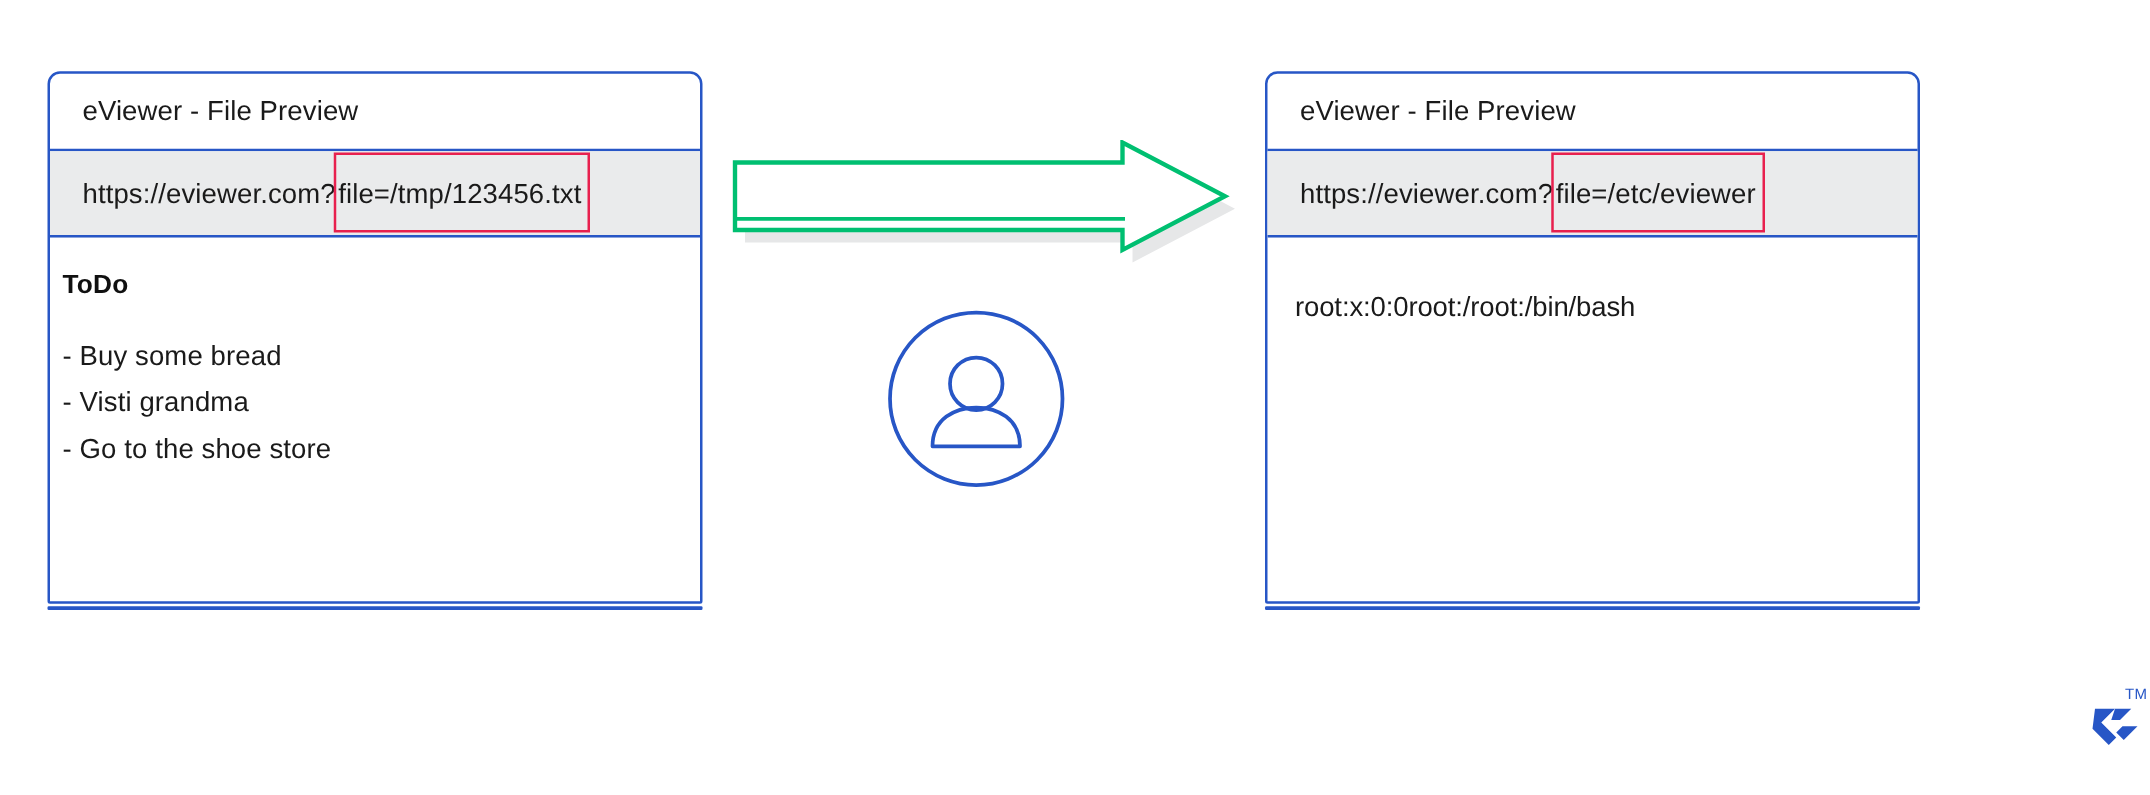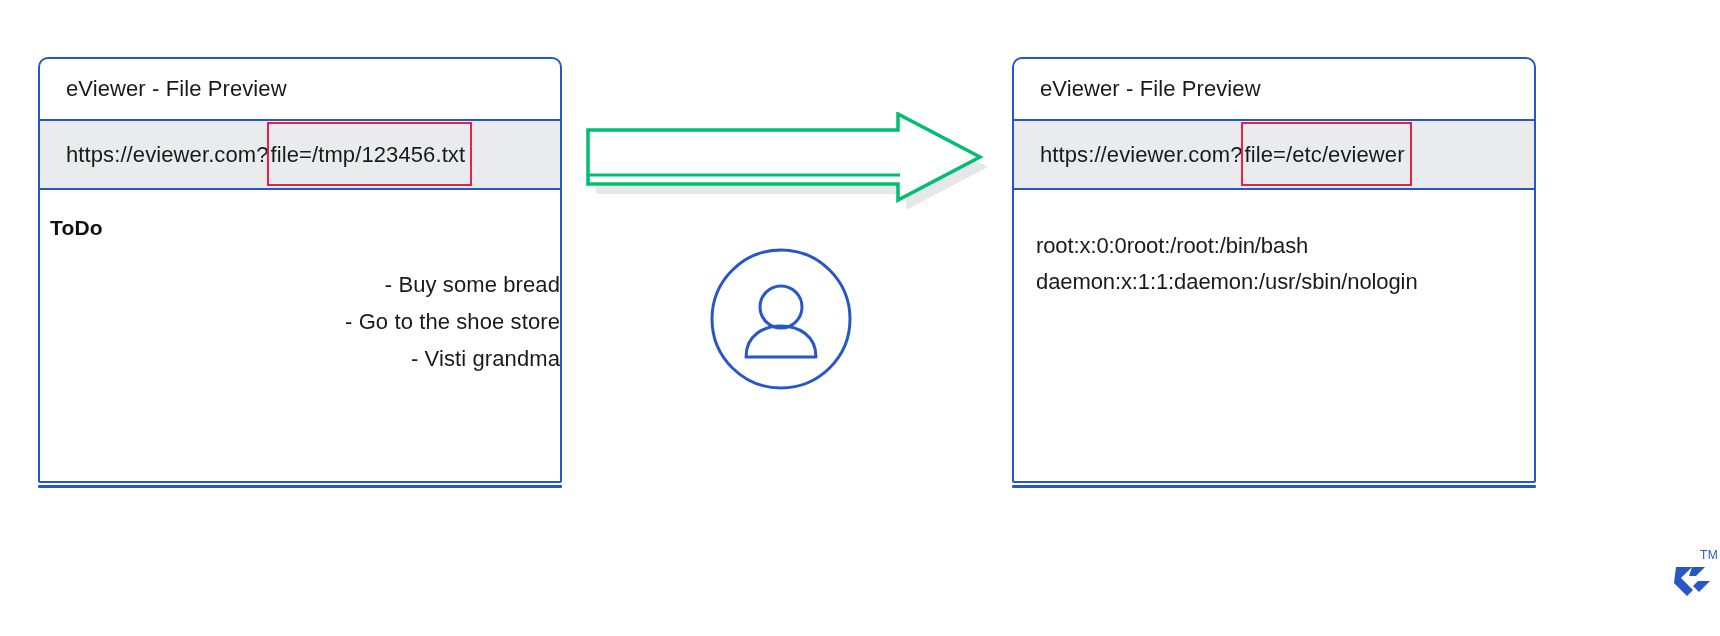--- a/index.html
+++ b/index.html
@@ -92,21 +92,21 @@
     padding: 26px 0 0 10px;
   }
 
   .todo-heading {
     font-size: 21px;
     font-weight: bold;
     color: #101010;
     margin: 0 0 26px 0;
     letter-spacing: 0.2px;
   }
-  .todo-list { margin: 0; padding: 0; list-style: none; text-align: right; }
+  .todo-list { margin: 0; padding: 0; list-style: none; }
   .todo-list li {
     font-size: 22px;
     color: #1a1a1a;
     line-height: 37px;
     white-space: nowrap;
     letter-spacing: 0.1px;
   }
 
   .passwd-list { margin: 12px; padding: 0; list-style: none; }
   .passwd-list li {
@@ -162,22 +162,22 @@
   <div class="panel-urlbar">
     <div class="url-text">
       <span class="url-prefix">https://eviewer.com?</span>
         <span class="url-highlight">file=/tmp/123456.txt</span>
     </div>
   </div>
   <div class="panel-body">
     <div class="todo-heading">ToDo</div>
     <ul class="todo-list">
       <li>- Buy some bread</li>
+      <li>- Visti grandma</li>
       <li>- Go to the shoe store</li>
-      <li>- Visti grandma</li>
     </ul>
   </div>
 </div>
 <div class="panel-bottom-rule left"></div>
 
 <div class="arrow-wrap">
   <svg width="412" height="104" viewBox="0 0 412 104" xmlns="http://www.w3.org/2000/svg">
     <defs>
       <filter id="arrowShadow" x="-10%" y="-10%" width="130%" height="140%">
         <feOffset in="SourceAlpha" dx="7" dy="9" result="off"></feOffset>
@@ -210,21 +210,20 @@
   </div>
   <div class="panel-urlbar">
     <div class="url-text">
       <span class="url-prefix">https://eviewer.com?</span>
         <span class="url-highlight">file=/etc/eviewer</span>
     </div>
   </div>
   <div class="panel-body">
     <ul class="passwd-list">
       <li>root:x:0:0root:/root:/bin/bash</li>
-      <li>daemon:x:1:1:daemon:/usr/sbin/nologin</li>
     </ul>
   </div>
 </div>
 <div class="panel-bottom-rule right"></div>
 
 <div class="brand-wrap">
   <svg width="44" height="44" viewBox="0 0 44 44" xmlns="http://www.w3.org/2000/svg">
     <path d="M4 6 L20 6 L9 17 L21 29 L15 35 L2 22 Z" fill="#2756c6"></path>
     <path d="M20 6 L33 6 L24 15 L17 15 Z" fill="#2756c6"></path>
     <path d="M26 20 L38 20 L27 31 L21 25 Z" fill="#2756c6"></path>

